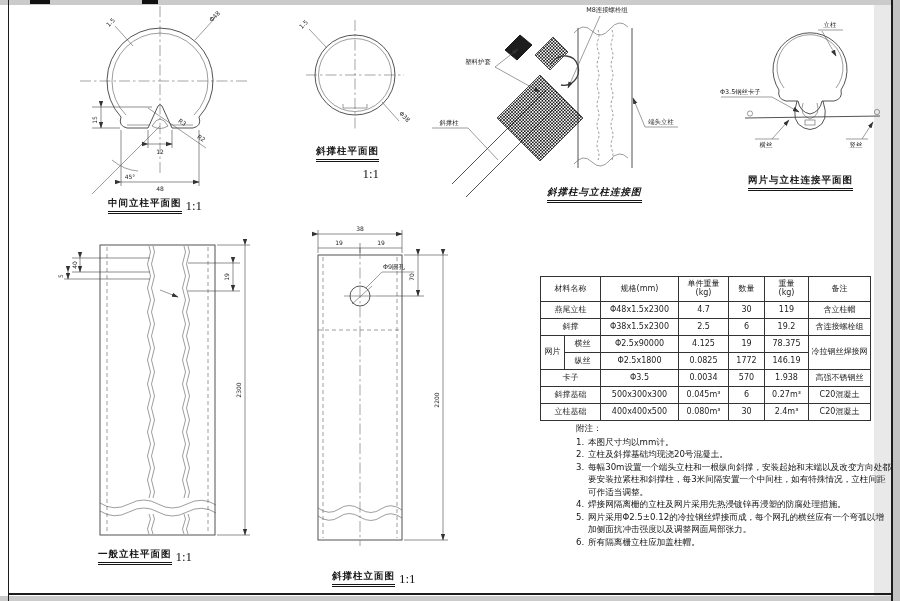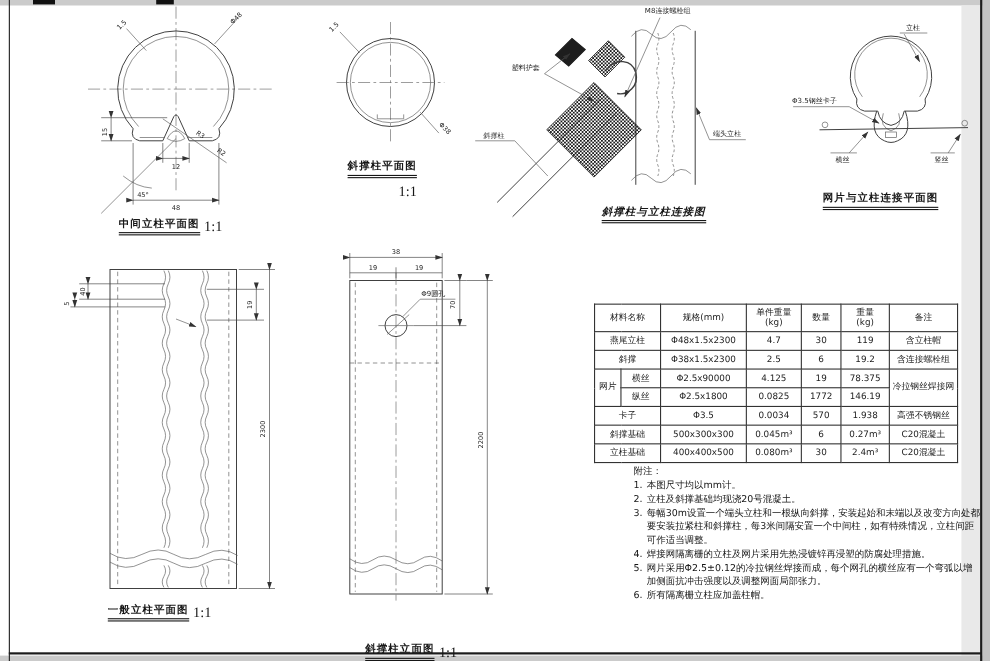--- a/index.html
+++ b/index.html
@@ -33,21 +33,21 @@
 
   .tbl-title{position:absolute;left:560px;top:246px;width:290px;text-align:center;}
   .tbl-title span{font-size:10px;font-weight:bold;color:#161616;border-bottom:3px double #161616;padding:0 4px 1px 4px;letter-spacing:1px;}
   .mat-table{position:absolute;left:540px;top:276px;border-collapse:collapse;table-layout:fixed;
              font-size:8px;color:#1c1c1c;border:1.5px solid #222;}
   .mat-table td,.mat-table th{border:1px solid #333;text-align:center;padding:0 1px;font-weight:normal;
              height:16px;line-height:1.1;overflow:hidden;white-space:pre-line;}
   .mat-table th{height:24px;}
 
   .notes{position:absolute;left:576px;top:422px;width:316px;font-size:8.6px;color:#161616;line-height:12.5px;}
-  .notes-title{margin-bottom:1px;font-family:Liberation Serif, serif;}
+  .notes-title{margin-bottom:1px;}
   .note-item{display:flex;}
   .note-num{flex:0 0 12px;}
   .note-text{flex:1;}
 </style>
 </head>
 <body>
 
 <div class="sheet">
 
   <div class="edge-top"></div>
@@ -252,21 +252,21 @@
   <div class="fig-title" style="left:547px;top:186px;font-style:italic;">
     <span class="ft-text">斜撑柱与立柱连接图</span>
   </div>
   <div class="fig-title" style="left:748px;top:174px;">
     <span class="ft-text">网片与立柱连接平面图</span>
   </div>
   <div class="fig-title" style="left:98px;top:548px;">
     <span class="ft-text">一般立柱平面图</span>
     <span class="ft-scale">1:1</span>
   </div>
-  <div class="fig-title" style="left:332px;top:584px;">
+  <div class="fig-title" style="left:332px;top:570px;">
     <span class="ft-text">斜撑柱立面图</span>
     <span class="ft-scale">1:1</span>
   </div>
 
   <table class="mat-table">
     <colgroup>
       <col style="width:24px">
         <col style="width:36px">
         <col style="width:78px">
       <col style="width:50px">

